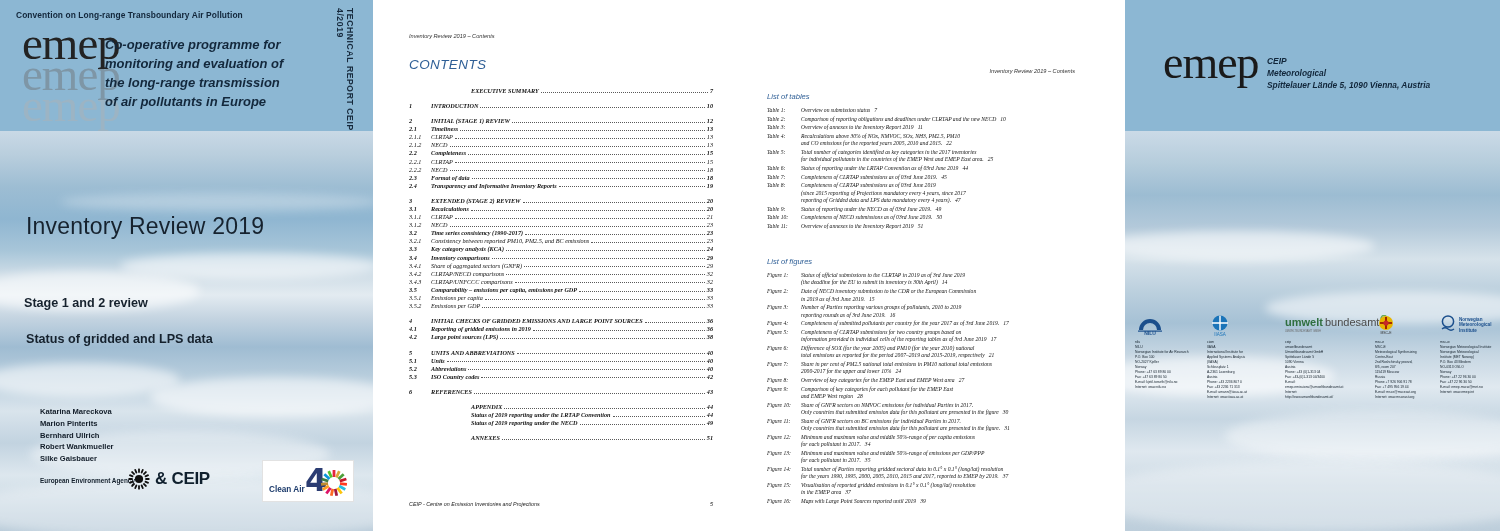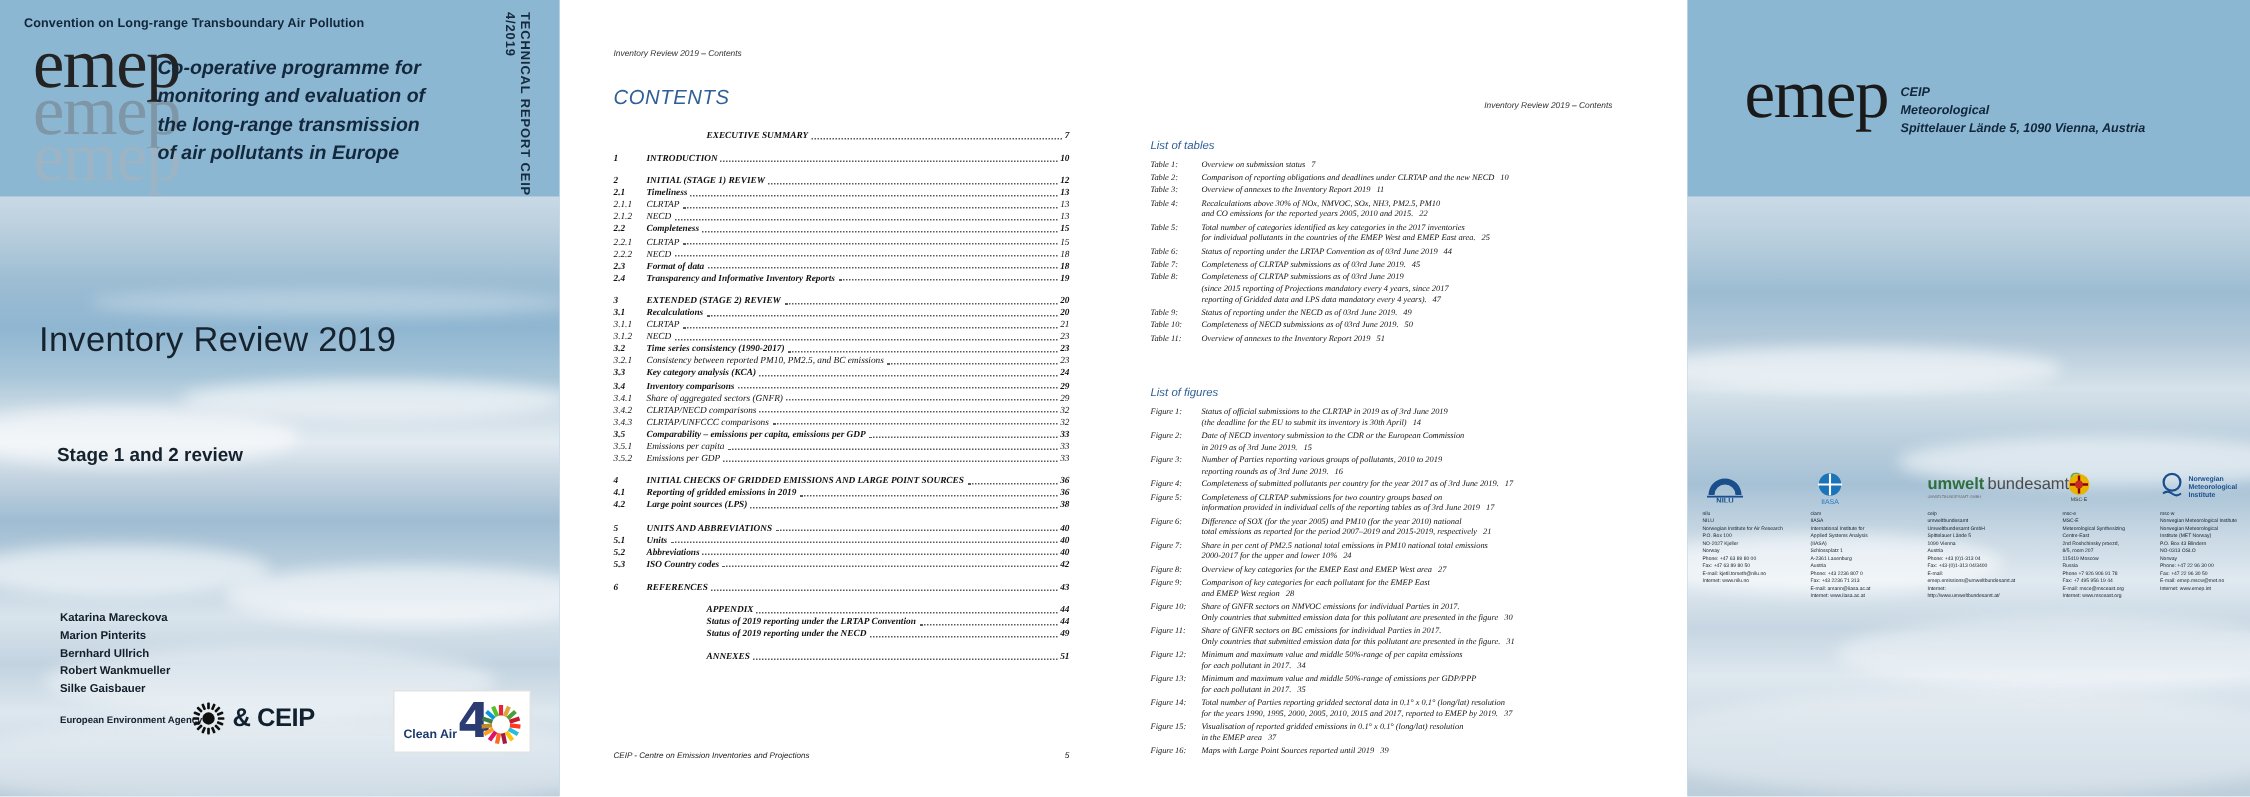--- a/index.html
+++ b/index.html
@@ -29,21 +29,21 @@
   
   .cov-photo { position:absolute; left:0; top:131px; width:373px; height:400px; overflow:hidden;
       background:linear-gradient(180deg,#c9d9e6 0%,#b9cedd 6%,#9dbdd3 14%,#8fb6d1 22%,#a8c6d9 30%,
                  #cfdde7 36%,#e3ebf1 41%,#c3d3e0 47%,#9fbcd2 54%,#bacfde 62%,#d9e4ec 70%,
                  #c2d3e0 78%,#dde7ee 86%,#cbd9e4 93%,#b9cbd9 100%); }
   .cloud { position:absolute; border-radius:50%; background:rgba(255,255,255,.55); filter:blur(5px); }
   .cov-title { position:absolute; left:26px; top:213px; font-size:23px; color:#16222e; font-weight:400;
       letter-spacing:.2px; }
   .cov-lead { position:absolute; left:26px; top:238px; width:250px; font-size:12.6px; color:#15212d;
       line-height:1.32; }
-  .cov-stage { position:absolute; left:38px; top:296px; font-size:12.6px; color:#15212d; font-weight:bold; }
+  .cov-stage { position:absolute; left:24px; top:296px; font-size:12.6px; color:#15212d; font-weight:bold; }
   .cov-status { position:absolute; left:26px; top:331px; width:200px; font-size:12.6px; color:#15212d;
       font-weight:bold; line-height:1.3; }
   .cov-authors { position:absolute; left:40px; top:406px; font-size:7.6px; color:#121d29; font-weight:bold;
       line-height:1.55; }
   .cov-eea { position:absolute; left:40px; top:477px; font-size:6.4px; font-weight:bold; color:#14202c; }
   .eea-star { position:absolute; left:128px; top:468px; width:22px; height:22px; }
   .cov-ceip { position:absolute; left:155px; top:469px; font-size:17px; font-weight:bold; color:#10202e;
       letter-spacing:-.3px; }
   .cleanair { position:absolute; left:262px; top:460px; width:92px; height:42px; background:#fff;
       border:1px solid #e2e2e2; }
@@ -139,20 +139,21 @@
       <div class="cloud" style="left:120px; top:122px; width:260px; height:26px;"></div>
       <div class="cloud" style="left:-20px; top:232px; width:200px; height:34px;"></div>
       <div class="cloud" style="left:150px; top:246px; width:250px; height:40px;"></div>
       <div class="cloud" style="left:30px;  top:300px; width:300px; height:46px; opacity:.75;"></div>
       <div class="cloud" style="left:-40px; top:348px; width:460px; height:60px; opacity:.6;"></div>
       <div class="cloud" style="left:60px;  top:62px;  width:320px; height:18px; opacity:.5;"></div>
     </div>
 
     <div class="cov-title">Inventory Review 2019</div>
     <div class="cov-stage">Stage 1 and 2 review</div>
+    <div class="cov-status">Status of gridded and LPS data</div>
 
     <div class="cov-authors">
       <div>Katarina Mareckova</div>
       <div>Marion Pinterits</div>
       <div>Bernhard Ullrich</div>
       <div>Robert Wankmueller</div>
       <div>Silke Gaisbauer</div>
     </div>
 
     <div class="cov-eea">European Environment Agency</div>

